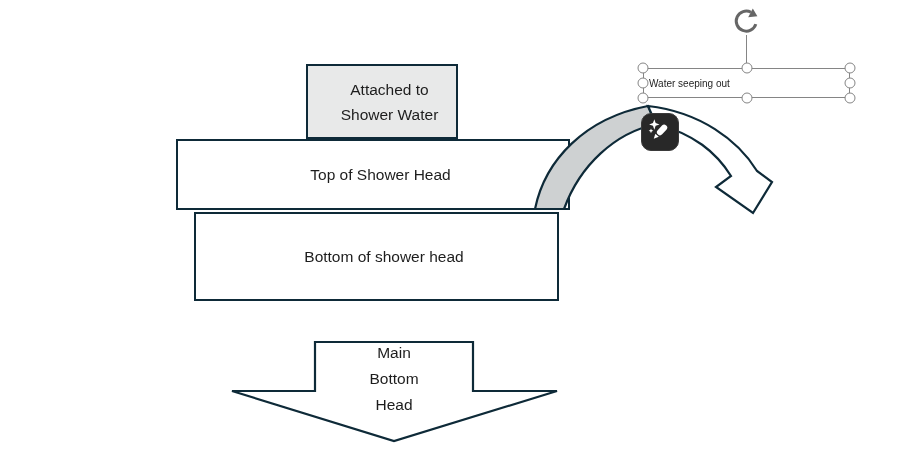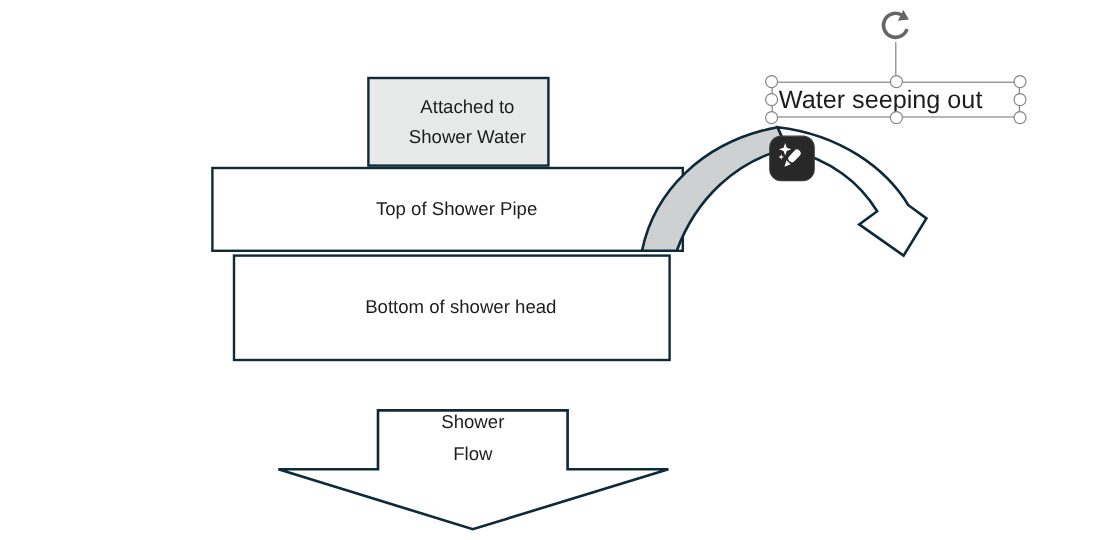--- a/index.html
+++ b/index.html
@@ -17,21 +17,21 @@
   .box-bottom{left:194px;top:212px;width:365px;height:89px;z-index:1;}
   .overlay{position:absolute;left:0;top:0;z-index:3;pointer-events:none;}
   .overlay path,.overlay polygon{pointer-events:auto;}
   .flow-text{
     position:absolute;left:324px;top:340px;width:140px;z-index:4;
     text-align:center;font-size:15.5px;line-height:26px;pointer-events:none;
   }
   .sel-rect{position:absolute;left:643px;top:68px;width:207px;height:30px;
     border:1px solid var(--handle,#858585);box-sizing:border-box;z-index:5;background:transparent;}
   .seep-text{position:absolute;left:649px;top:68px;height:31px;display:flex;align-items:center;
-    font-size:21px;z-index:6;}
+    font-size:10px;z-index:6;}
   .handle{position:absolute;width:9px;height:9px;border:1.7px solid var(--handle,#858585);
     border-radius:50%;background:#fff;transform:translate(-50%,-50%);z-index:7;box-sizing:content-box;}
   .rotate-stem{position:absolute;left:745.5px;top:35px;width:1px;height:28px;
     background:var(--handle,#858585);z-index:5;}
   .rotate-handle{position:absolute;left:730px;top:6px;width:32px;height:32px;z-index:7;}
   .designer-btn{
     position:absolute;left:641px;top:113px;width:38px;height:38px;border-radius:10px;
     background:var(--icon-bg,#282828);z-index:6;display:flex;align-items:center;justify-content:center;
     border:1px solid #3a3a3a;box-sizing:border-box;
   }
@@ -42,39 +42,40 @@
 <div class="canvas">
 
   <div class="box box-pipe">
     <div>
       <div>Attached to</div>
       <div>Shower Water</div>
     </div>
   </div>
 
   <div class="box box-top">
-    <div>Top of Shower Pipe</div>
+    <div>Top of Shower Head</div>
   </div>
 
   <div class="box box-bottom">
     <div>Bottom of shower head</div>
   </div>
 
   <svg class="overlay" width="920" height="450" viewBox="0 0 920 450">
 
     <path d="M 535,209 C 545,160 585,118 648,106 L 656,124 C 615,133 580,165 564,209 Z" fill="var(--band-gray,#ced1d2)" stroke="var(--line,#0e2a38)" stroke-width="2.2"></path>
 
     <path d="M 648,106 C 700,112 738,140 757,171 L 772,182 L 753,213 L 716,187 L 731,176 C 716,152 694,134 656,124 Z" fill="#ffffff" stroke="var(--line,#0e2a38)" stroke-width="2.2" stroke-linejoin="miter"></path>
 
     <polygon points="315,342 473,342 473,391 557,391 394,441 232,391 315,391" fill="#ffffff" stroke="var(--line,#0e2a38)" stroke-width="2.2" stroke-linejoin="miter"></polygon>
   </svg>
 
   <div class="flow-text">
-    <div>Shower</div>
-    <div>Flow</div>
+    <div>Main</div>
+    <div>Bottom</div>
+    <div>Head</div>
   </div>
 
   <div class="sel-rect"></div>
   <div class="seep-text">
     <span>Water seeping out</span>
   </div>
 
   <div class="handle" style="left:643px;top:68px"></div>
   <div class="handle" style="left:746.5px;top:68px"></div>
   <div class="handle" style="left:850px;top:68px"></div>

